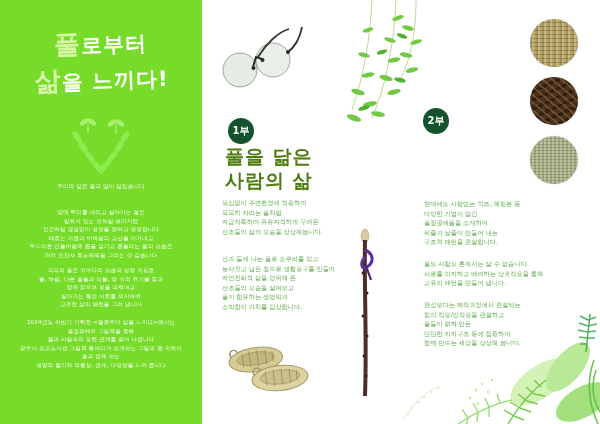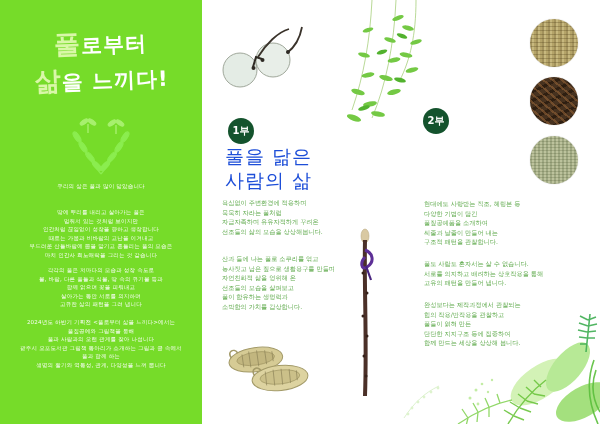--- a/index.html
+++ b/index.html
@@ -17,21 +17,21 @@
   .gp-intro{top:182px;}
   .gp-2{top:208px;}
   .gp-3{top:266px;}
   .gp-4{top:318px;}
   .deco-abs{position:absolute;}
   
   .badge{position:absolute;width:26px;height:26px;border-radius:50%;background:#14532d;
     color:#fff;font-size:10px;font-weight:bold;display:flex;align-items:center;justify-content:center;}
   .badge-1{left:228px;top:118px;}
   .badge-2{left:423px;top:108px;}
-  .heading{position:absolute;color:#1d4ed8;font-weight:normal;font-size:19px;line-height:24px;
+  .heading{position:absolute;color:#4d7c0f;font-weight:bold;font-size:19px;line-height:24px;
     white-space:pre-line;letter-spacing:1px;}
   .heading-1{left:225px;top:144px;}
   .heading-2{left:423px;top:144px;}
   .body-p{position:absolute;color:#5faa4c;font-size:6.2px;line-height:9.6px;white-space:pre-line;}
   .m-p1{left:222px;top:198px;}
   .m-p2{left:222px;top:254px;}
   .r-p1{left:424px;top:199px;}
   .r-p2{left:424px;top:259px;}
   .r-p3{left:424px;top:300px;}
   

